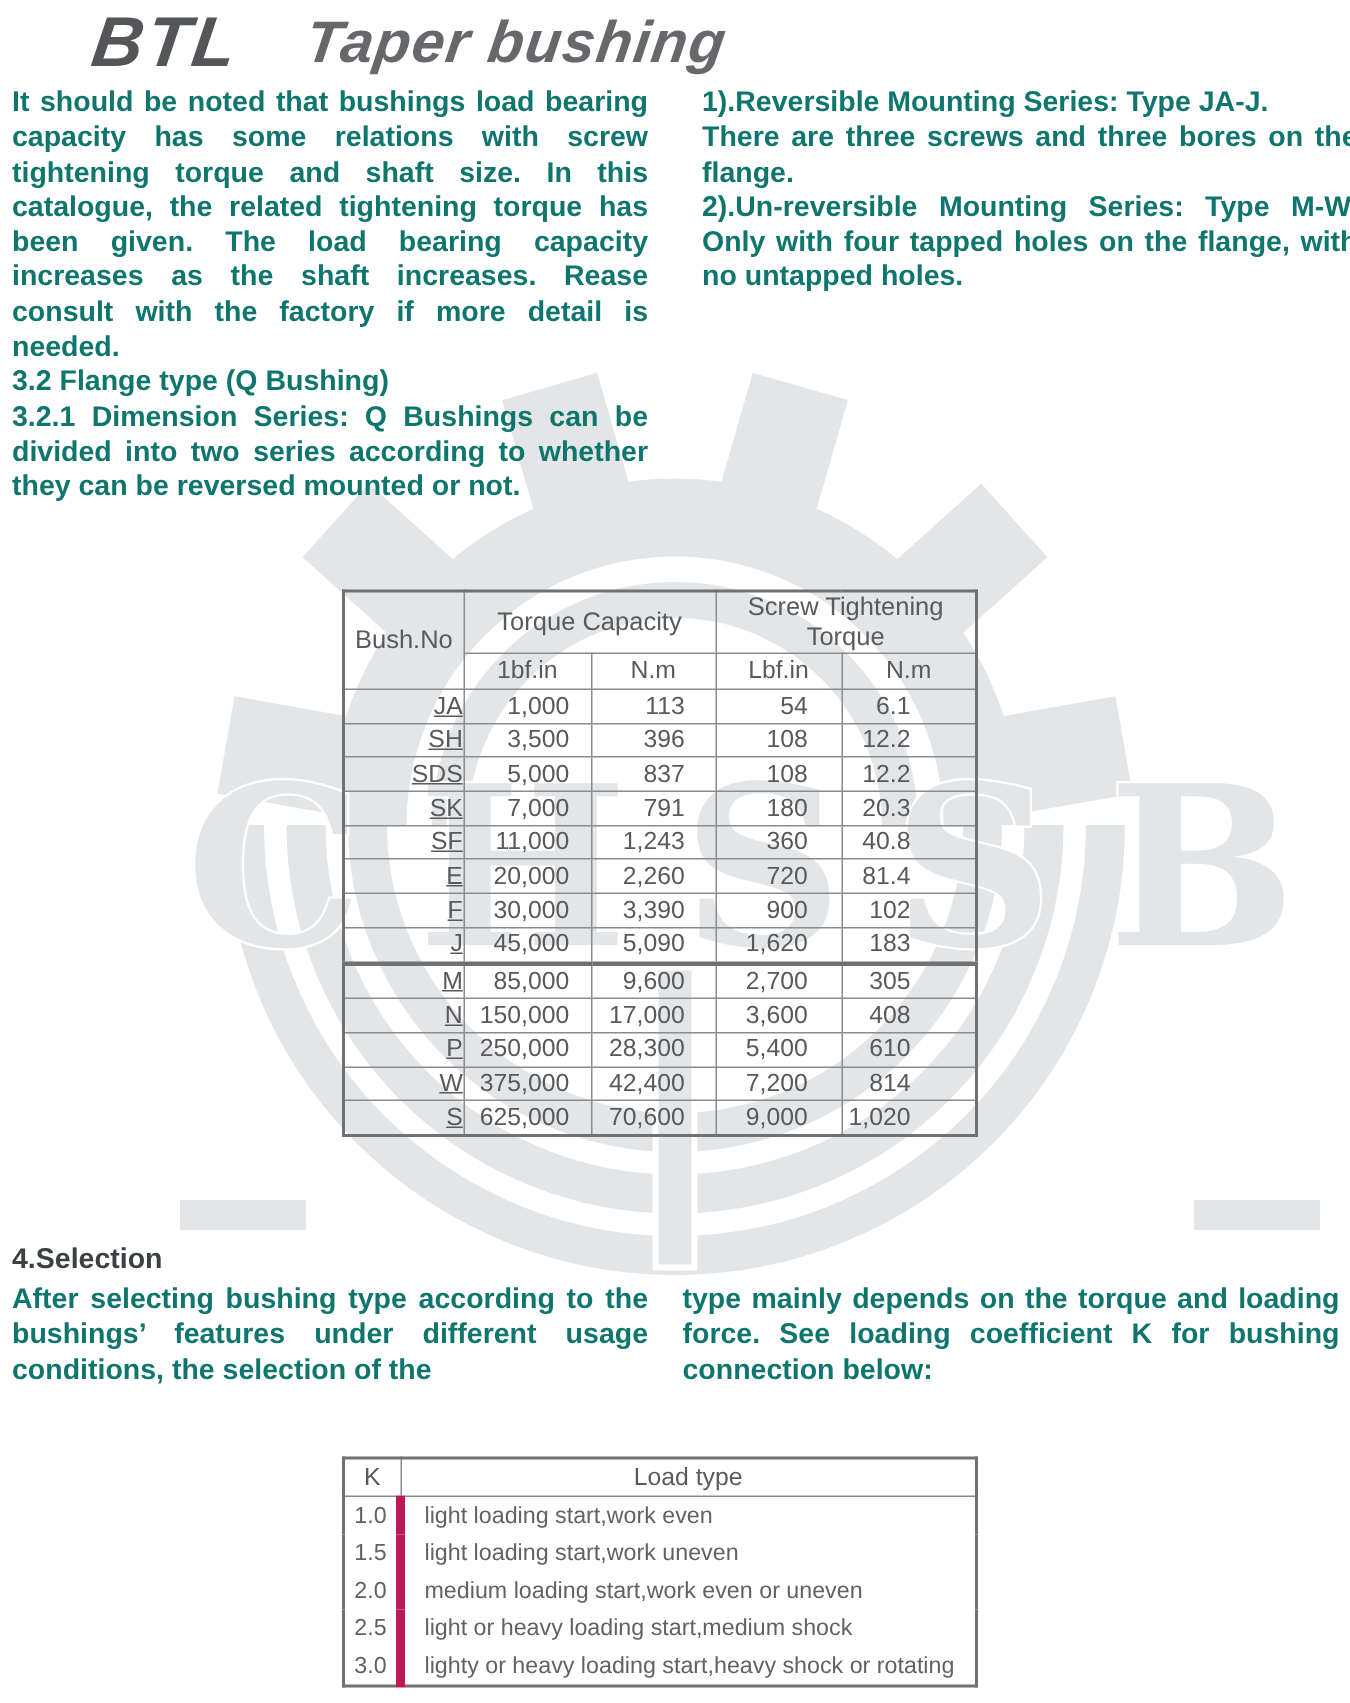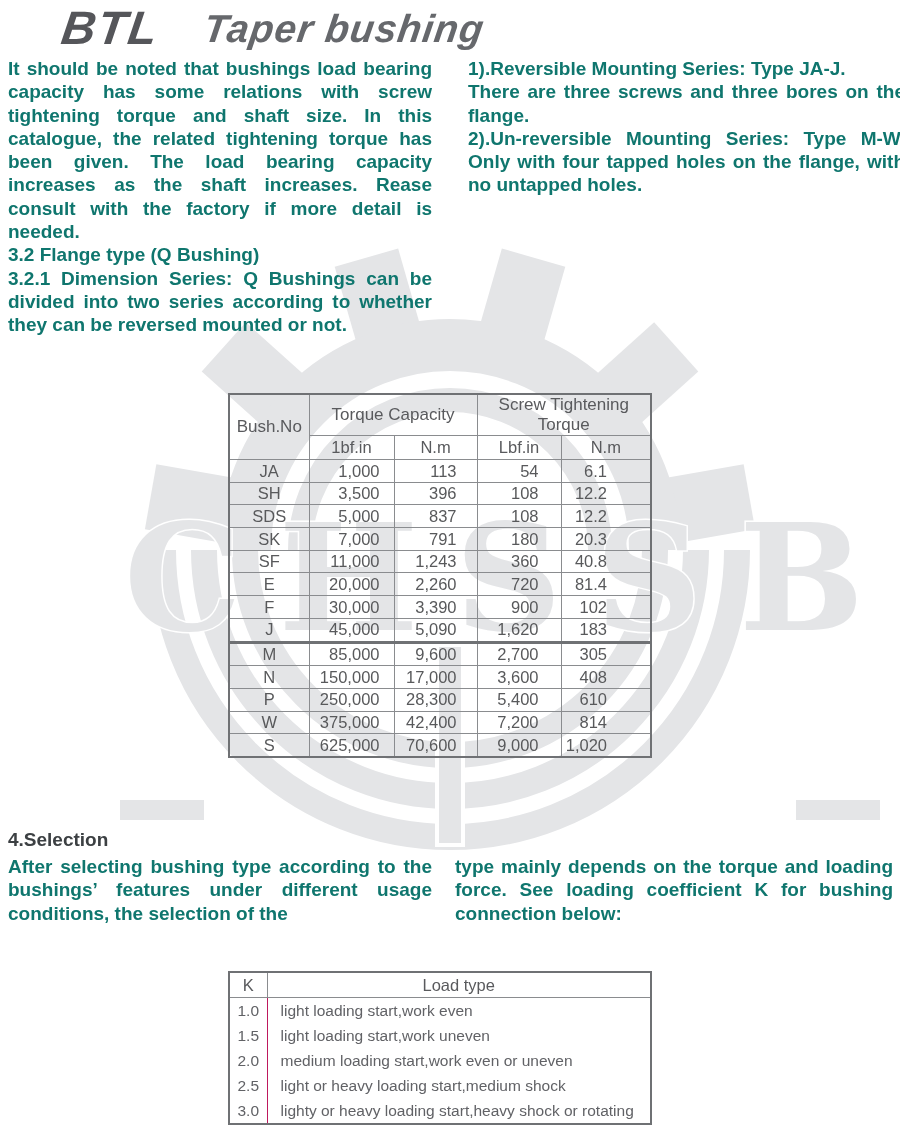--- a/index.html
+++ b/index.html
@@ -59,21 +59,21 @@
   }
   .torque-table thead tr.h1 th{height:26px;font-size:17px;}
   .torque-table thead tr.h2 th{height:23px;font-size:16.5px;}
   .torque-table th.small{font-size:14.5px;}
   .torque-table thead th.nb{border-left:none;}
   .torque-table tbody td{
     height:21.7px;padding:0;line-height:1;
     font-size:16.5px;color:#58595b;
     border:1px solid #8a8c8f;text-align:right;
   }
-  .torque-table tbody td:nth-child(1){text-align:center;padding-right:0;}
+  .torque-table tbody td:nth-child(1){text-align:right;padding-right:0;text-decoration:underline;}
   .torque-table tbody td:nth-child(2){padding-right:14px;}
   .torque-table tbody td:nth-child(3){padding-right:20px;}
   .torque-table tbody td:nth-child(4){padding-right:22px;}
   .torque-table tbody td:nth-child(5){padding-right:43px;}
   .torque-table tbody tr.group-start td{border-top:3px solid #6f7174;}
 
   
   .load-table{
     position:absolute;left:228px;top:971px;width:422px;
     border:2px solid #6f7174;
@@ -81,21 +81,21 @@
   .load-table th{
     height:24px;font-weight:normal;font-size:16.5px;color:#595a5d;
     border-bottom:1px solid #8a8c8f;padding:0;text-align:center;
   }
   .load-table th:first-child{border-right:1px solid #8a8c8f;}
   .load-table td{
     height:25px;padding:0;font-size:15.5px;color:#616266;
     border:none;text-align:left;
   }
   .load-table td:first-child{
-    text-align:center;border-right:1px solid #be185d;
+    text-align:center;border-right:6px solid #be185d;
   }
   .load-table td:last-child{padding-left:13px;}
 </style>
 </head>
 <body>
 
 <div class="page">
 
   <svg class="watermark" viewBox="0 0 900 1135" aria-hidden="true">
 

